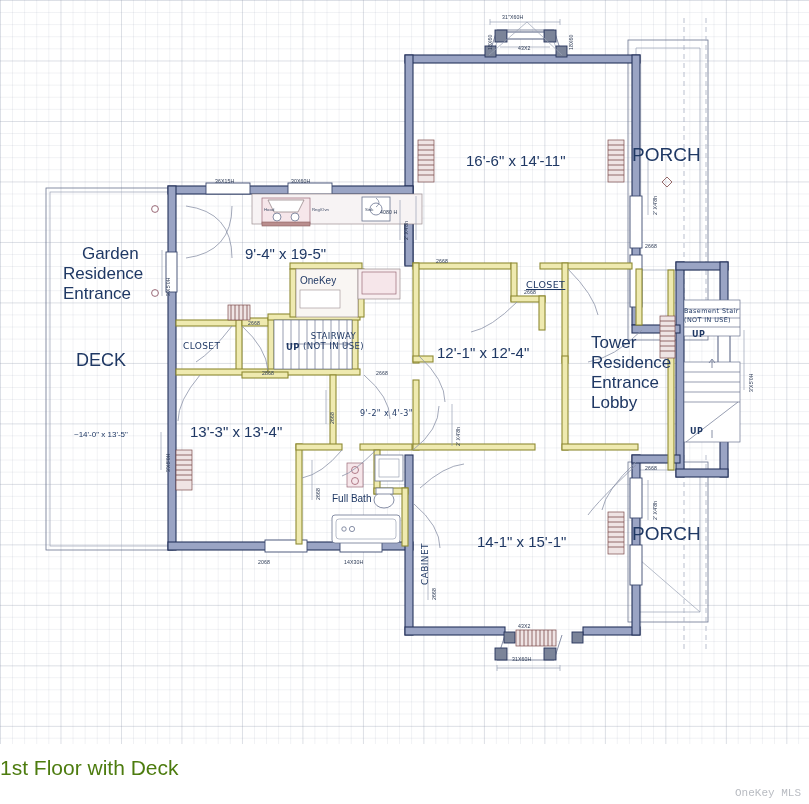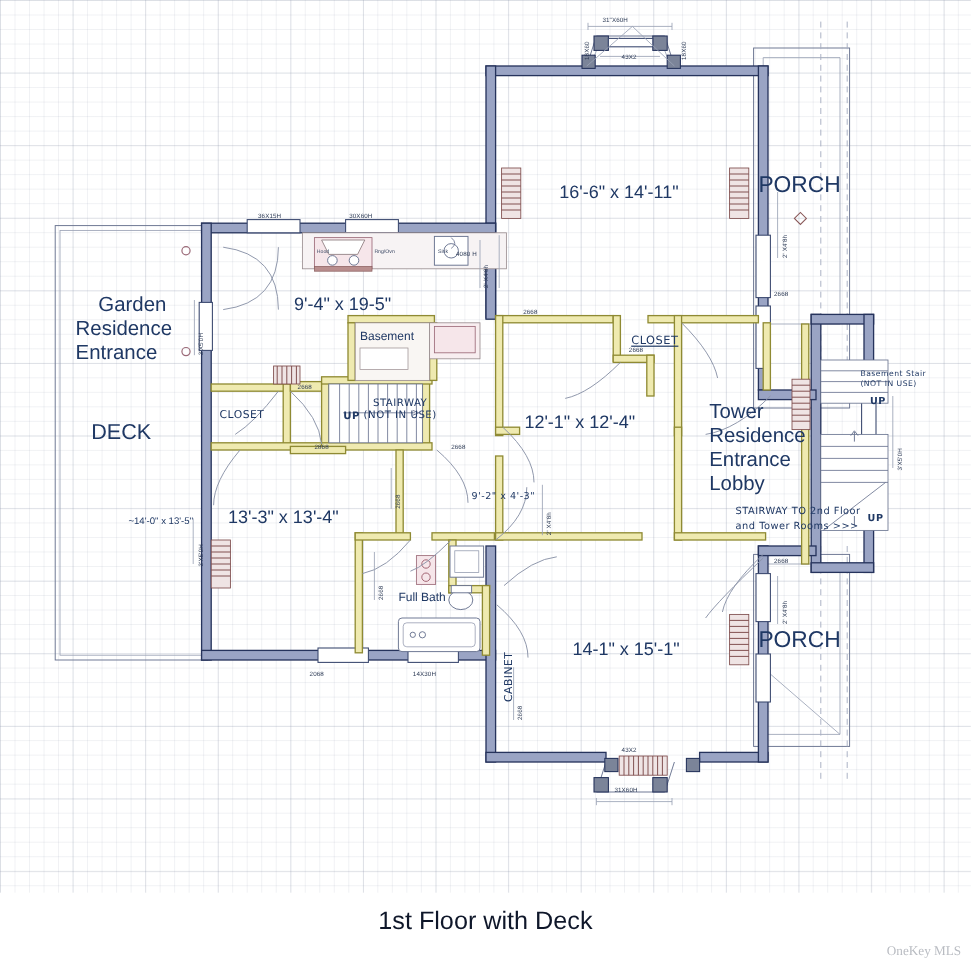--- a/index.html
+++ b/index.html
@@ -37,48 +37,48 @@
     position: absolute;
     color: #1f3864;
     font-family: "Liberation Sans", sans-serif;
     white-space: pre;
     line-height: 1.18;
     pointer-events: none;
   }
   .lbl-big      { font-size: 17px; font-weight: 400; }
   .lbl-dim      { font-size: 15px; font-weight: 400; }
   .lbl-room     { font-size: 11px; }
-  .lbl-small    { font-size: 9px; margin-left: 33px; }
+  .lbl-small    { font-size: 9px; }
   .lbl-tiny     { font-size: 5.2px; color:#2c3a55; letter-spacing:.1px;}
   .lbl-micro    { font-size: 4.3px; color:#3a4763; }
   .hand         { font-family: "DejaVu Sans", sans-serif; letter-spacing: .4px; }
   .vert         { transform: rotate(-90deg); transform-origin: left top; }
 
   
   #caption-bar {
     position: absolute;
     left: 0; top: 744px;
     width: 809px; height: 60px;
     background: #ffffff;
   }
   #caption-title {
     position: absolute;
     left: 0; top: 12px;
     width: 809px;
-    text-align: center;
+    text-align: left;
     font-size: 21px;
-    color: #0f172a;
+    color: #4d7c0f;
     font-family: "Liberation Sans", sans-serif;
   }
   #watermark {
     position: absolute;
     right: 8px; bottom: 5px;
     font-size: 11px;
     color: #b9bcc2;
-    font-family: Liberation Serif, serif;
+    font-family: Liberation Mono, monospace;
   }
 </style>
 </head>
 <body>
 
 <div id="plan-canvas">
 
   <svg id="plan-svg" width="809" height="744">
     <defs>
       <style>
@@ -423,21 +423,21 @@
 Residence
 Entrance</span>
   </div>
 
   <div class="lbl lbl-big" style="left:76px; top:350px; font-size:18px;">DECK</div>
 
   <div class="lbl lbl-small" style="left:74px; top:430px; font-size:8px;">~14'-0" x 13'-5"</div>
 
   <div class="lbl lbl-dim" style="left:245px; top:245px;">9'-4" x 19-5"</div>
 
-  <div class="lbl lbl-room" style="left:300px; top:275px; font-size:10px;">Basement</div>
+  <div class="lbl lbl-room" style="left:300px; top:275px; font-size:10px;">OneKey</div>
 
   <div class="lbl lbl-room hand" style="left:183px; top:341px; font-size:9px;">CLOSET</div>
 
   <div class="lbl lbl-room hand" style="left:286px; top:342px; font-size:8.5px; font-weight:700;">UP</div>
 
   <div class="lbl lbl-room hand" style="left:303px; top:331px; font-size:8.5px; text-align:center;">STAIRWAY
 (NOT IN USE)</div>
 
   <div class="lbl lbl-small hand" style="left:360px; top:409px; font-size:8px;">9'-2" x 4'-3"</div>
 
@@ -453,22 +453,20 @@
 
   <div class="lbl lbl-room hand" style="left:526px; top:279px; font-size:9.5px;text-decoration:underline;">CLOSET</div>
 
   <div class="lbl lbl-dim" style="left:477px; top:533px;">14-1" x 15'-1"</div>
 
   <div class="lbl lbl-big" style="left:580px; top:333px;margin-left:11px;">Tower
 Residence
 Entrance
 Lobby</div>
 
-  <div class="lbl lbl-small hand" style="left:580px; top:419px; font-size:8.2px; line-height:1.6;">STAIRWAY TO 2nd Floor
-and Tower Rooms &gt;&gt;&gt;</div>
 
   <div class="lbl lbl-big" style="left:632px; top:144px; font-size:19px;">PORCH</div>
 
   <div class="lbl lbl-big" style="left:632px; top:523px; font-size:19px;">PORCH</div>
 
   <div class="lbl lbl-small hand" style="left:684px; top:307px; font-size:6.4px; line-height:1.45;">Basement Stair
 (NOT IN USE)</div>
 
   <div class="lbl lbl-small hand" style="left:692px; top:330px; font-size:8px; font-weight:700;">UP</div>
 

